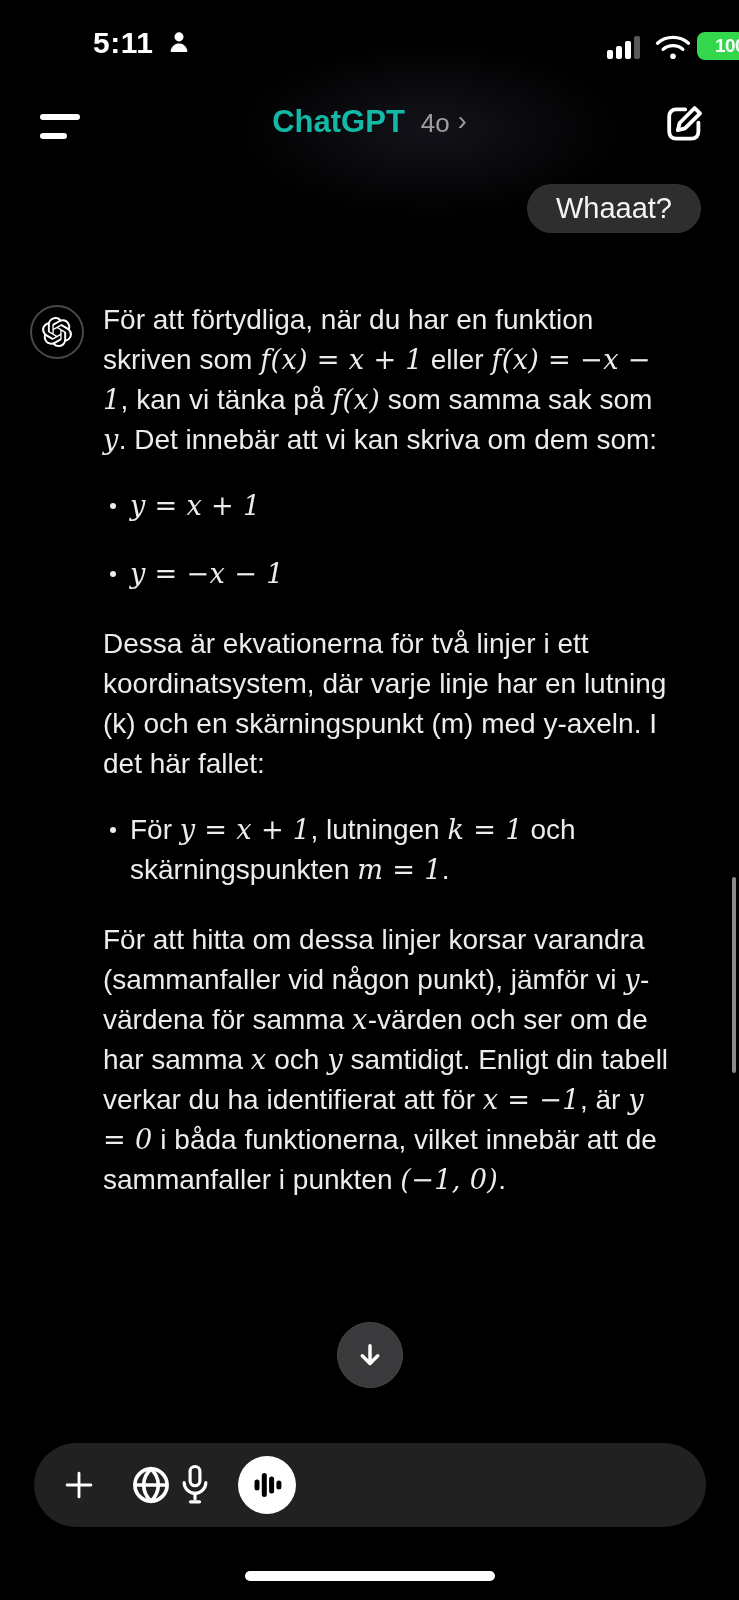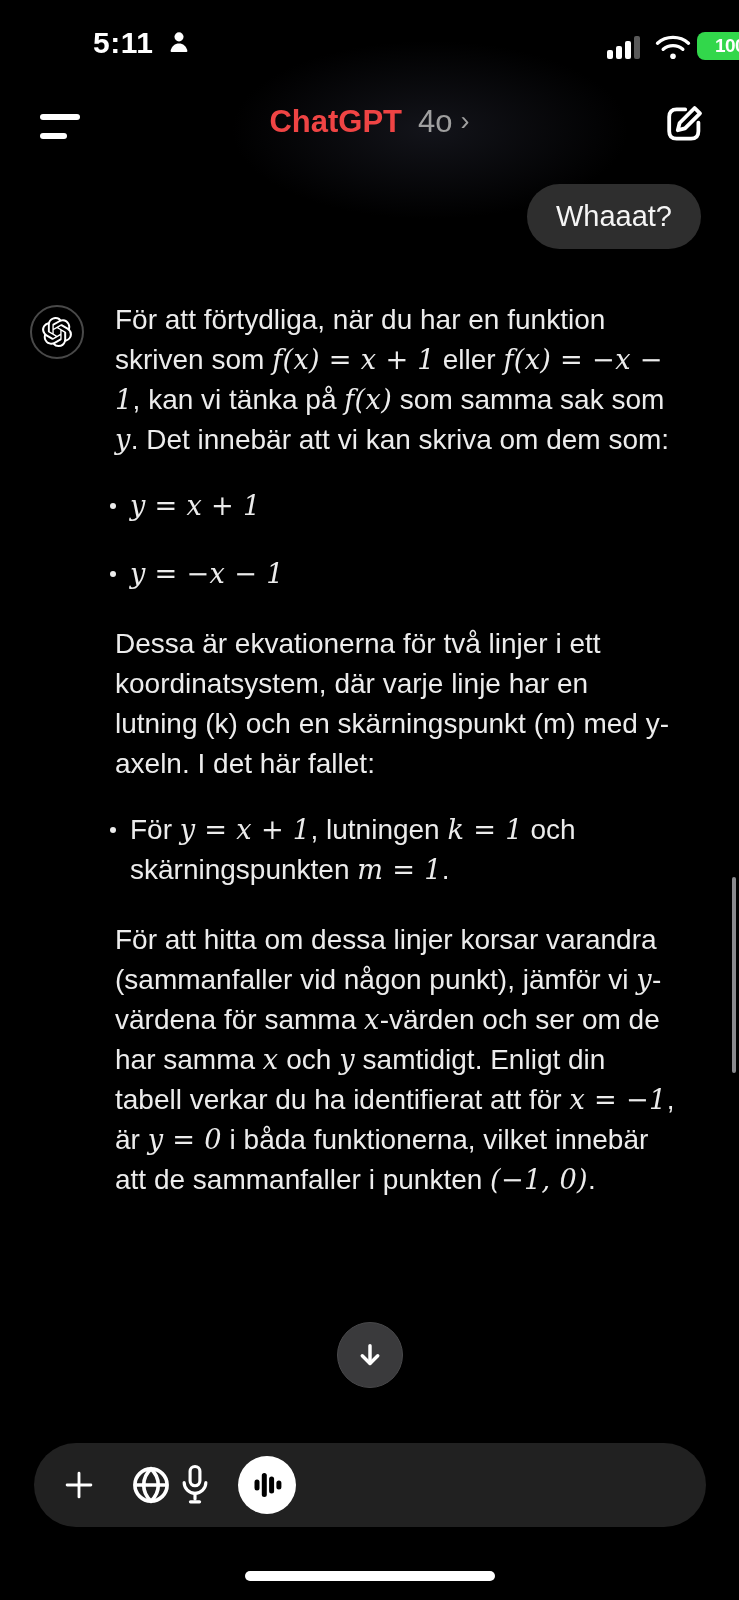--- a/index.html
+++ b/index.html
@@ -24,38 +24,38 @@
           background:#32d74b; display:flex; align-items:center; justify-content:center;padding-left:16px; }
   .batt span { font-size:19px; font-weight:700; color:#fff; letter-spacing:-0.5px; }
   .batt-nub { position:absolute; left:704px; top:40px; width:5px; height:12px; border-radius:0 3px 3px 0; background:#55555a; }
   
   .header { position:absolute; top:96px; left:0; right:0; height:60px; }
   .menu-btn { position:absolute; left:40px; top:14px; width:44px; height:34px; }
   .menu-btn .l1,.menu-btn .l2 { position:absolute; left:0; height:6px; border-radius:3px; background:#fff; }
   .menu-btn .l1 { top:4px; width:40px; }
   .menu-btn .l2 { top:23px; width:27px; }
   .title-wrap { position:absolute; left:0; right:0; top:8px; text-align:center; white-space:nowrap; }
-  .title-main { font-size:31px; font-weight:700; color:#ef4444; }
-  .title-model { font-size:31px; font-weight:400; color:#9f9f9f; margin-left:16px; }
+  .title-main { font-size:31px; font-weight:700; color:#14b8a6; }
+  .title-model { font-size:26px; font-weight:400; color:#9f9f9f; margin-left:16px; }
   .title-chev { font-size:27px; color:#9f9f9f; margin-left:8px; position:relative; top:-2px; }
   .compose-btn { position:absolute; left:660px; top:4px; width:48px; height:48px; }
   
   .user-bubble {
     position:absolute; right:38px; top:184px;
-    background:#2e2e2e; border-radius:33px; padding:16px 29px;
+    background:#2e2e2e; border-radius:33px; padding:8px 29px;
     font-size:29px; color:#f5f5f5;
   }
   .assistant-row { position:absolute; top:300px; left:30px; width:676px; }
   .avatar {
     position:absolute; left:0; top:5px; width:54px; height:54px; border-radius:50%;
     border:2px solid #494949; background:#000;
     display:flex; align-items:center; justify-content:center;
   }
   .msg-body { margin-left:73px; width:572px; font-size:28px; line-height:40px; color:#ececec; }
-  .msg-body p { margin:0 0 26px 12px; }
+  .msg-body p { margin:0 0 26px 0; }
   .msg-body ul { list-style:none; margin:0 0 30px 0; }
   .msg-body li { position:relative; padding-left:27px; margin-bottom:28px; }
   .msg-body li:last-child { margin-bottom:0; }
   .msg-body li::before {
     content:""; position:absolute; left:7px; top:17px; width:6px; height:6px;
     border-radius:50%; background:#ececec;
   }
   .math { font-family:"DejaVu Serif", serif; font-style:italic; font-size:0.97em; letter-spacing:.3px; }
   
   .scrollbar-thumb { position:absolute; left:732px; top:877px; width:4px; height:196px; border-radius:2px; background:#8a8a8e; }

